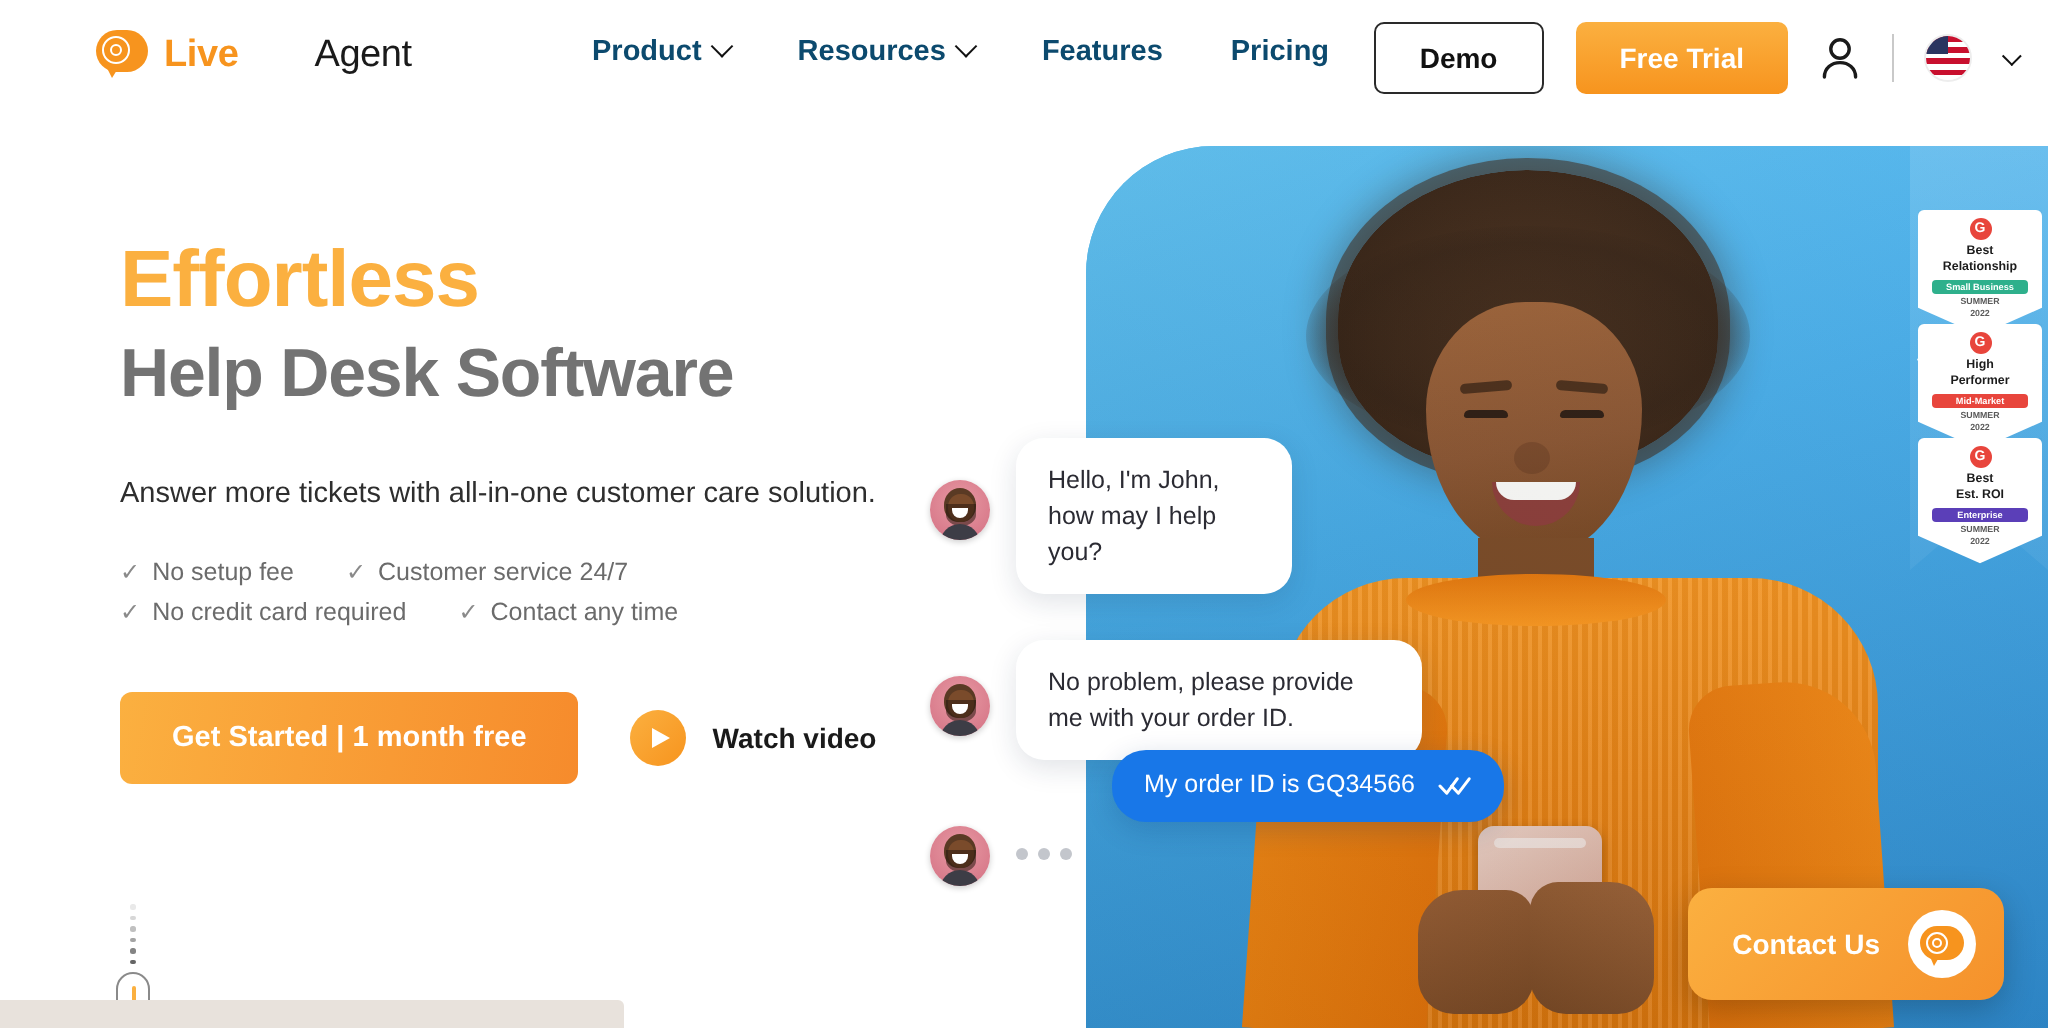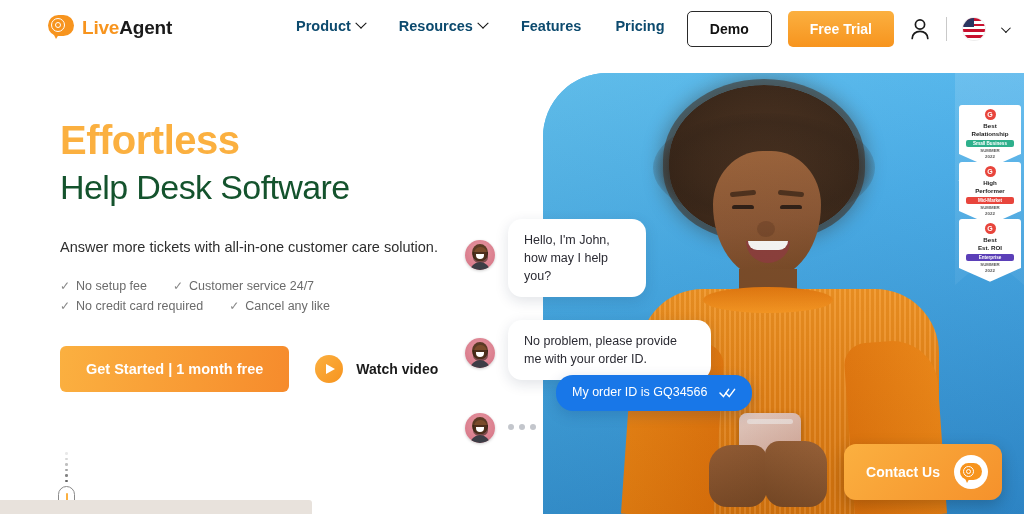--- a/index.html
+++ b/index.html
@@ -29,21 +29,21 @@
   .logo-mark .at {
     position:absolute; left:3px; top:3px; width:14px; height:14px;
     border:1.8px solid #fff; border-radius:50%;
   }
   .logo-mark .at-in {
     position:absolute; left:6.5px; top:6.5px; width:6px; height:6px;
     border:1.6px solid #fff; border-radius:50%;
   }
   .logo-text { font-size:19px; letter-spacing:-.2px; }
   .logo-text .live { color:#F7941E; font-weight:700; }
-  .logo-text .agent { color:#1a1a1a; font-weight:700; }
+  .logo-text .agent { color:#1a1a1a; font-weight:400;margin-left:38px; }
 
   .nav { position:absolute; left:296px; top:18px; display:flex; align-items:center; gap:34px; }
   .nav-item {
     font-size:14.5px; font-weight:700; color:#0c4a6e; display:flex; align-items:center; gap:6px;
     cursor:pointer; white-space:nowrap;
   }
   .chev { width:8px; height:8px; border-right:1.8px solid #111; border-bottom:1.8px solid #111;
           transform:rotate(45deg) translate(-2px,-2px); display:inline-block; }
 
   .actions { position:absolute; right:16px; top:11px; display:flex; align-items:center; gap:16px; }
@@ -64,21 +64,21 @@
   }
   .flag .stripes { position:absolute; inset:0;
     background:repeating-linear-gradient(#c8102e 0 2.8px,#fff 2.8px 5.6px); }
   .flag .canton { position:absolute; left:0; top:0; width:11px; height:9px; background:#2a3560; }
   .chev-sm { width:7px; height:7px; border-right:1.8px solid #111; border-bottom:1.8px solid #111;
              transform:rotate(45deg) translateY(-2px); cursor:pointer; }
 
   
   .hero-left { position:absolute; left:60px; top:118px; width:450px; }
   .h-orange { font-size:40px; font-weight:700; color:#FBB040; line-height:1.12; letter-spacing:-.5px; }
-  .h-black { font-size:34px; font-weight:400; color:#14532d; line-height:1.18; letter-spacing:-.6px; margin-top:4px; }
+  .h-black { font-size:34px; font-weight:700; color:#737373; line-height:1.18; letter-spacing:-.6px; margin-top:4px; }
   .sub { font-size:14.5px; color:#2e2e2e; margin-top:30px; line-height:1.5; }
   .checks { margin-top:20px; display:flex; flex-wrap:wrap; gap:6px 26px; max-width:350px; }
   .check { font-size:12.5px; color:#6b6b6b; display:flex; align-items:center; gap:6px; white-space:nowrap; }
   .check .tick { color:#8a8a8a; font-size:12px; }
   .cta-row { margin-top:33px; display:flex; align-items:center; gap:26px; }
   .btn-start {
     border:none; border-radius:6px; padding:15px 26px; font-size:14.5px; font-weight:700;
     color:#fff; cursor:pointer;
     background:linear-gradient(100deg,#FBB040 0%,#F68B2C 100%);
   }
@@ -388,21 +388,21 @@
     <div class="check">
       <span class="tick">✓</span>
       <span>Customer service 24/7</span>
     </div>
     <div class="check">
       <span class="tick">✓</span>
       <span>No credit card required</span>
     </div>
     <div class="check">
       <span class="tick">✓</span>
-      <span>Cancel any like</span>
+      <span>Contact any time</span>
     </div>
   </div>
 
   <div class="cta-row">
     <button class="btn-start">Get Started | 1 month free</button>
     <div class="watch">
       <div class="play-circle">
           <div class="play-tri"></div>
         </div>
       <span class="watch-label">Watch video</span>

